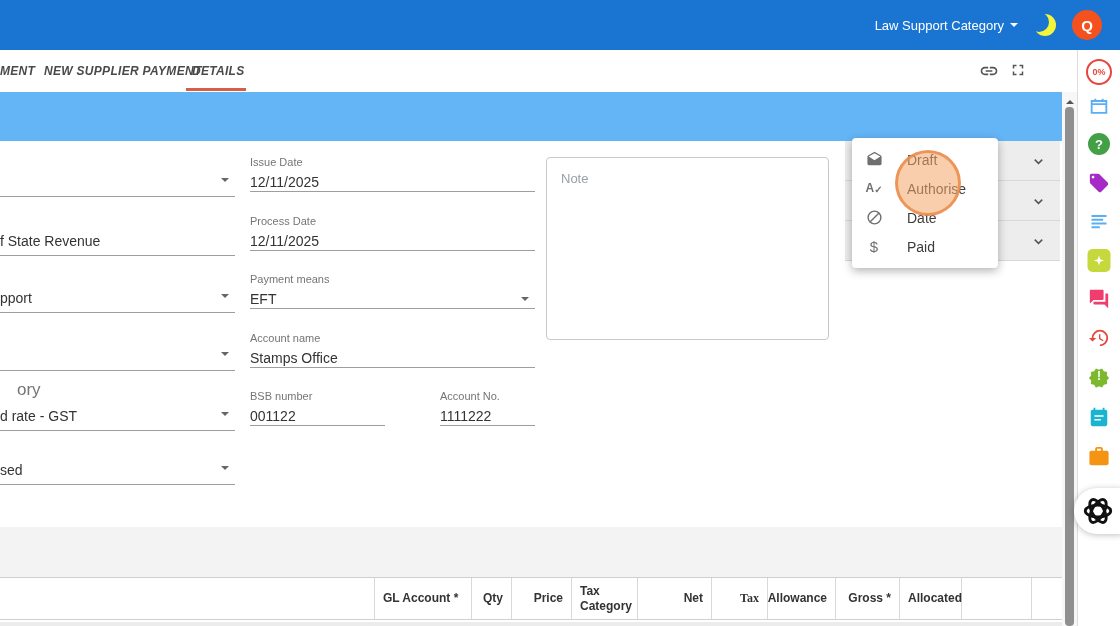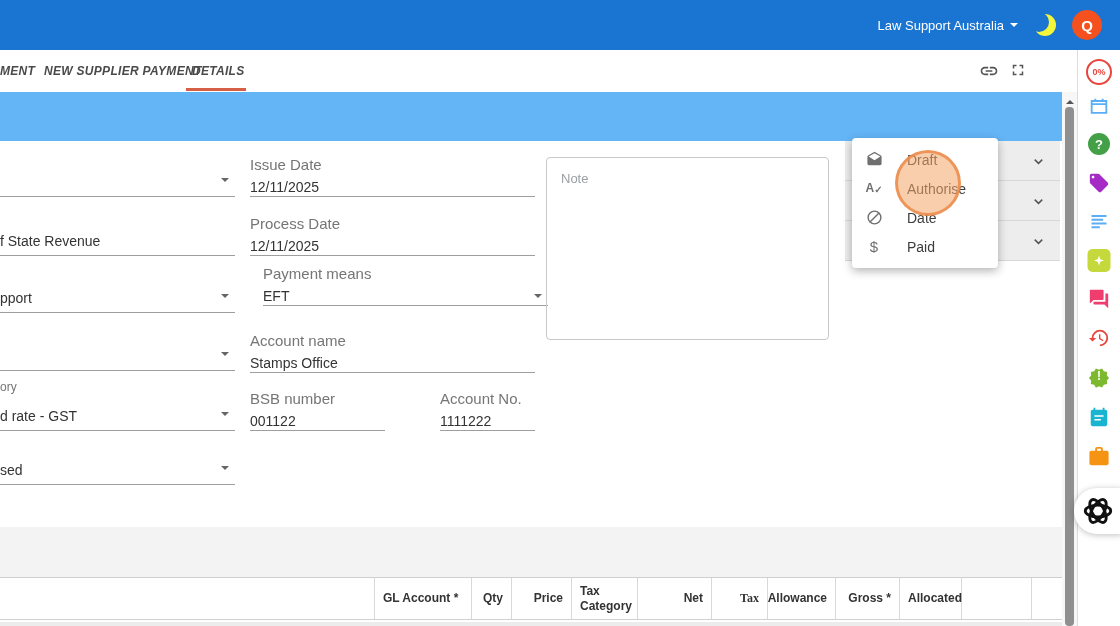--- a/index.html
+++ b/index.html
@@ -43,24 +43,24 @@
   .split .drop .caret-dn { border:4.5px solid transparent; border-top-color:#1c2b45; margin-top:4px; }
   .plus-glyph { font-size:15px; font-weight:700; line-height:12px; }
   .a-check { position:relative; font-size:12px; font-weight:700; line-height:12px; height:14px; }
   .a-check .chk { font-size:10px; position:relative; top:2px; left:0px; }
   .icon-btn { position:absolute; top:106px; cursor:pointer; }
 
   
   .content { position:absolute; left:0; top:141px; width:1062px; height:386px; background:#fff; }
   .fld { position:absolute; border-bottom:1px solid #9e9e9e; }
   .fld .val { position:absolute; left:0; bottom:6px; font-size:14px; color:#333; white-space:nowrap;margin-top:40px; }
-  .fld .flabel { position:absolute; left:0; top:-17px; font-size:12px; color:#757575; }
+  .fld .flabel { position:absolute; left:17px; top:-17px; font-size:17px; color:#757575; }
   .fld .caret-dn { position:absolute; right:6px; bottom:10px; border:4.5px solid transparent; border-top-color:#666; }
   .grp { position:absolute; }
-  .grp .glabel { font-size:15px; color:#757575; }
+  .grp .glabel { font-size:11px; color:#757575; }
   .grp .gval { font-size:14px; color:#333; margin-top:6px; padding-bottom:1px; border-bottom:1px solid #9e9e9e; position:relative; }
   .grp .gval .caret-dn { position:absolute; right:6px; top:6px; border:4.5px solid transparent; border-top-color:#666; }
   .note-box { position:absolute; left:546px; top:16px; width:283px; height:183px; border:1px solid #c9c9c9;
               border-radius:4px; }
   .note-box .ph { position:absolute; left:14px; top:13px; font-size:13px; color:#9aa0a6; }
 
   
   .summary { position:absolute; left:845px; top:0; width:215px; }
   .sum-row { position:relative; height:40px; background:#ededed; border-bottom:1px solid #d8d8d8; cursor:pointer; }
   .sum-row .sval { position:absolute; left:128px; top:12px; font-size:13px; color:#333; }
@@ -107,21 +107,21 @@
                border-radius:24px 0 0 24px; box-shadow:0 1px 6px rgba(0,0,0,.25); display:flex; align-items:center;
                justify-content:center; cursor:pointer; }
 </style>
 </head>
 <body>
 
 <div class="screen">
 
   <header class="topbar">
     <div class="org">
-      <span>Law Support Australia</span>
+      <span>Law Support Category</span>
       <span class="caret-dn"></span>
     </div>
     <div class="moon">
       <span class="m1"></span>
         <span class="m2"></span>
     </div>
     <div class="avatar">Q</div>
   </header>
 
   <nav class="tabbar">
@@ -207,21 +207,21 @@
     </div>
 
     <div class="grp" style="left:250px;top:15px;width:285px;">
       <div class="glabel">Issue Date</div>
       <div class="gval">12/11/2025</div>
     </div>
     <div class="grp" style="left:250px;top:74px;width:285px;">
       <div class="glabel">Process Date</div>
       <div class="gval">12/11/2025</div>
     </div>
-    <div class="grp" style="left:250px;top:124px;width:285px;margin-left:13px;">
+    <div class="grp" style="left:250px;top:132px;width:285px;">
       <div class="glabel">Payment means</div>
       <div class="gval"><span>EFT</span><span class="caret-dn"></span></div>
     </div>
     <div class="grp" style="left:250px;top:191px;width:285px;">
       <div class="glabel">Account name</div>
       <div class="gval">Stamps Office</div>
     </div>
     <div class="grp" style="left:250px;top:249px;width:135px;">
       <div class="glabel">BSB number</div>
       <div class="gval">001122</div>

